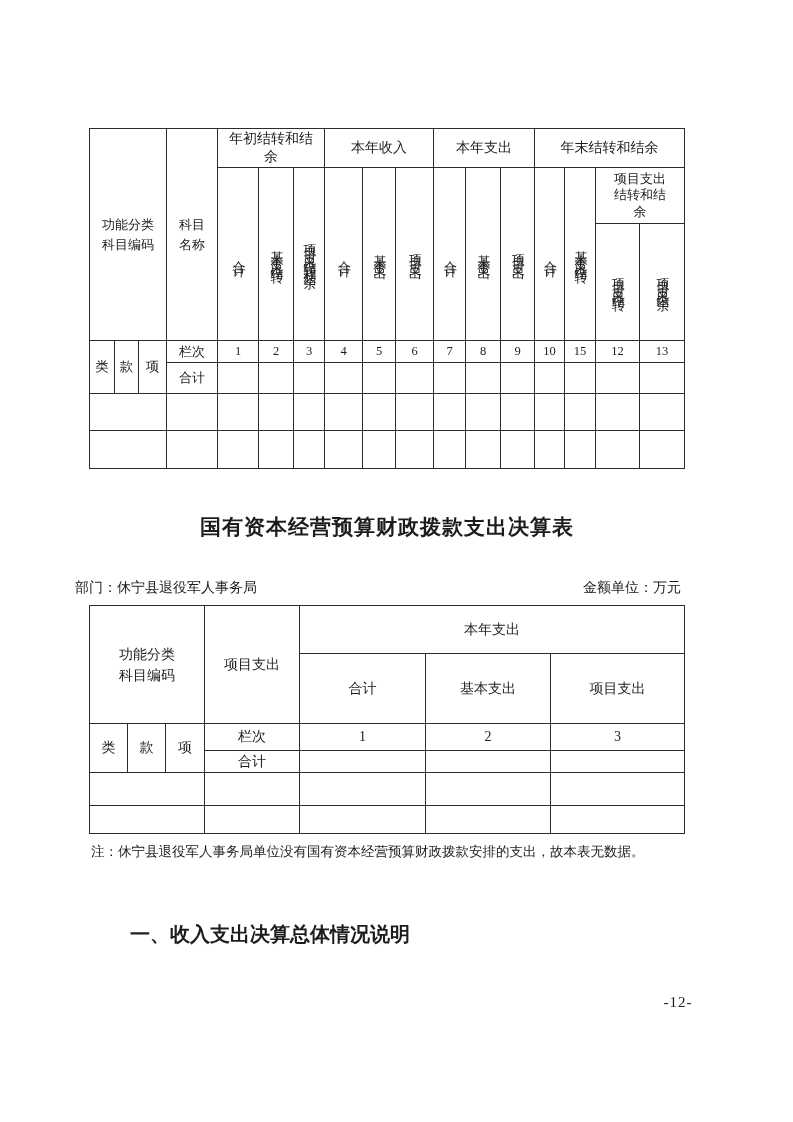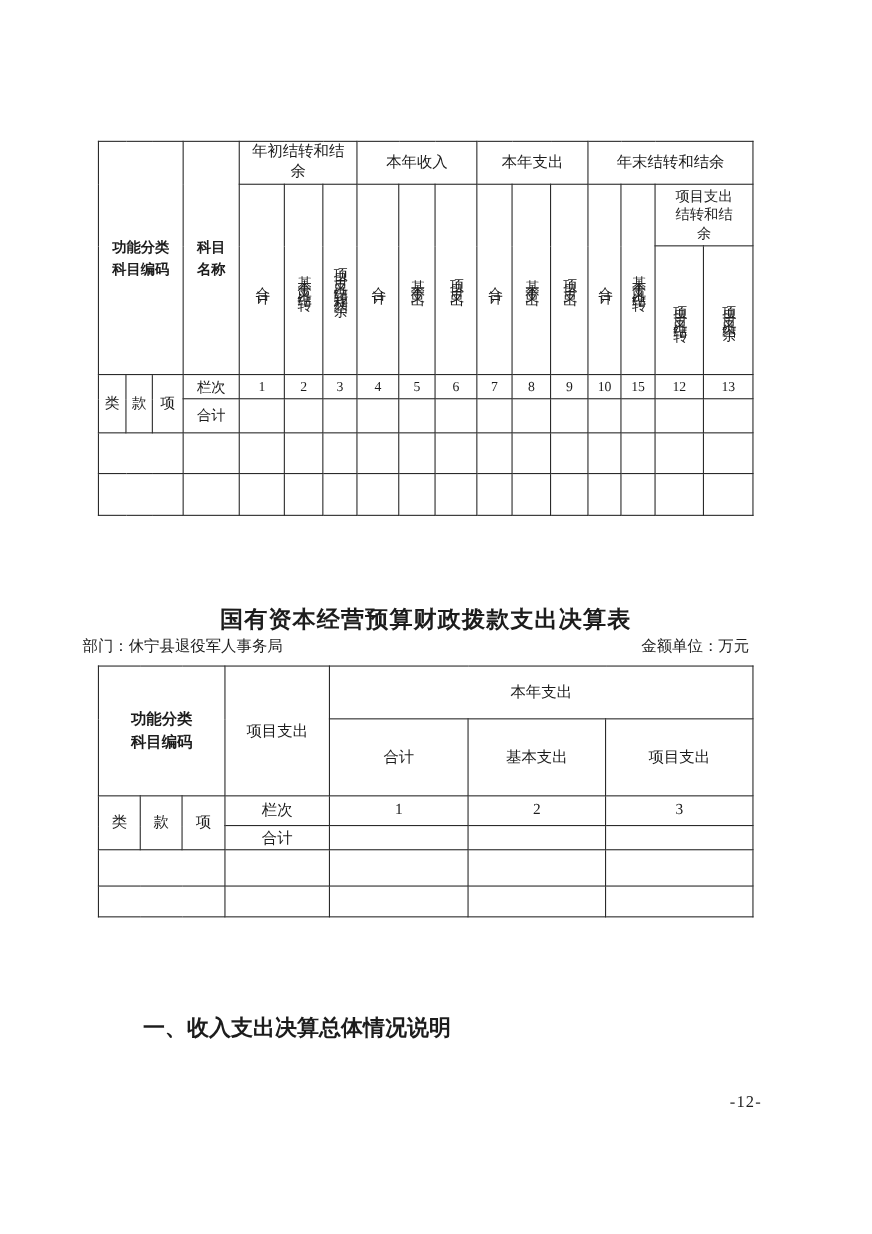--- a/index.html
+++ b/index.html
@@ -17,30 +17,30 @@
   .t2 { position:absolute; left:89px; top:605px; width:595px; }
   .t2 td { font-size:14px; }
   .r1 { height:39px; }  .r2a { height:56px; } .r2b { height:117px; }
   .r3 { height:22px; }  .r4 { height:31px; }  .r5 { height:37px; } .r6 { height:38px; }
   .s1 { height:48px; }  .s2 { height:70px; }  .s3 { height:27px; }
   .s4 { height:22px; }  .s5 { height:33px; }  .s6 { height:28px; }
   .v { writing-mode:vertical-rl; display:inline-block; line-height:1.15;
        letter-spacing:4px; font-size:13px; }
   .wrap6 { display:inline-block; width:6.4em; font-size:14px; line-height:1.3; }
   .wrap45 { display:inline-block; width:4.6em; font-size:13px; line-height:1.3; }
-  .two-line span { display:block; line-height:1.5;font-weight:bold; }
+  .two-line span { display:block; line-height:1.5; }
   .num { font-size:12.5px; }
   
   .note { position:absolute; left:91px; width:578px; font-size:14.5px;
           line-height:1.35; text-align:justify; }
   .note1 { top:473px; }
   .note2 { top:843px; font-size:13.5px; width:600px; }
   .table-title { position:absolute; left:89px; top:513px; width:596px;
           text-align:center; font-family:"Liberation Sans","DejaVu Sans",sans-serif;
-          font-weight:bold; font-size:21px; letter-spacing:1px;margin-top:36px; }
+          font-weight:bold; font-size:21px; letter-spacing:1px; }
   .sheet-label { position:absolute; left:89px; top:553px; width:608px;
           text-align:right; font-size:14px; }
   .meta-row { position:absolute; left:75px; top:579px; width:606px;
           display:flex; justify-content:space-between; font-size:14px; }
   .part-heading { position:absolute; left:89px; top:872px; width:604px;
           font-family:"Liberation Sans","DejaVu Sans",sans-serif;
           font-weight:bold; font-size:21px; line-height:1.4; }
   .sub-heading { position:absolute; left:130px; top:921px;
           font-family:"Liberation Sans","DejaVu Sans",sans-serif;
           font-weight:bold; font-size:20px; }
@@ -235,17 +235,18 @@
     <tr class="s6">
       <td colspan="3"></td>
       <td></td>
       <td></td>
       <td></td>
       <td></td>
     </tr>
   </tbody>
     </table>
 
+  <p class="note note2">注：休宁县退役军人事务局单位没有国有资本经营预算财政拨款安排的支出，故本表无数据。</p>
 
   <h2 class="sub-heading">一、收入支出决算总体情况说明</h2>
 
   <div class="page-number">-12-</div>
 </div>
 
 </body></html>

